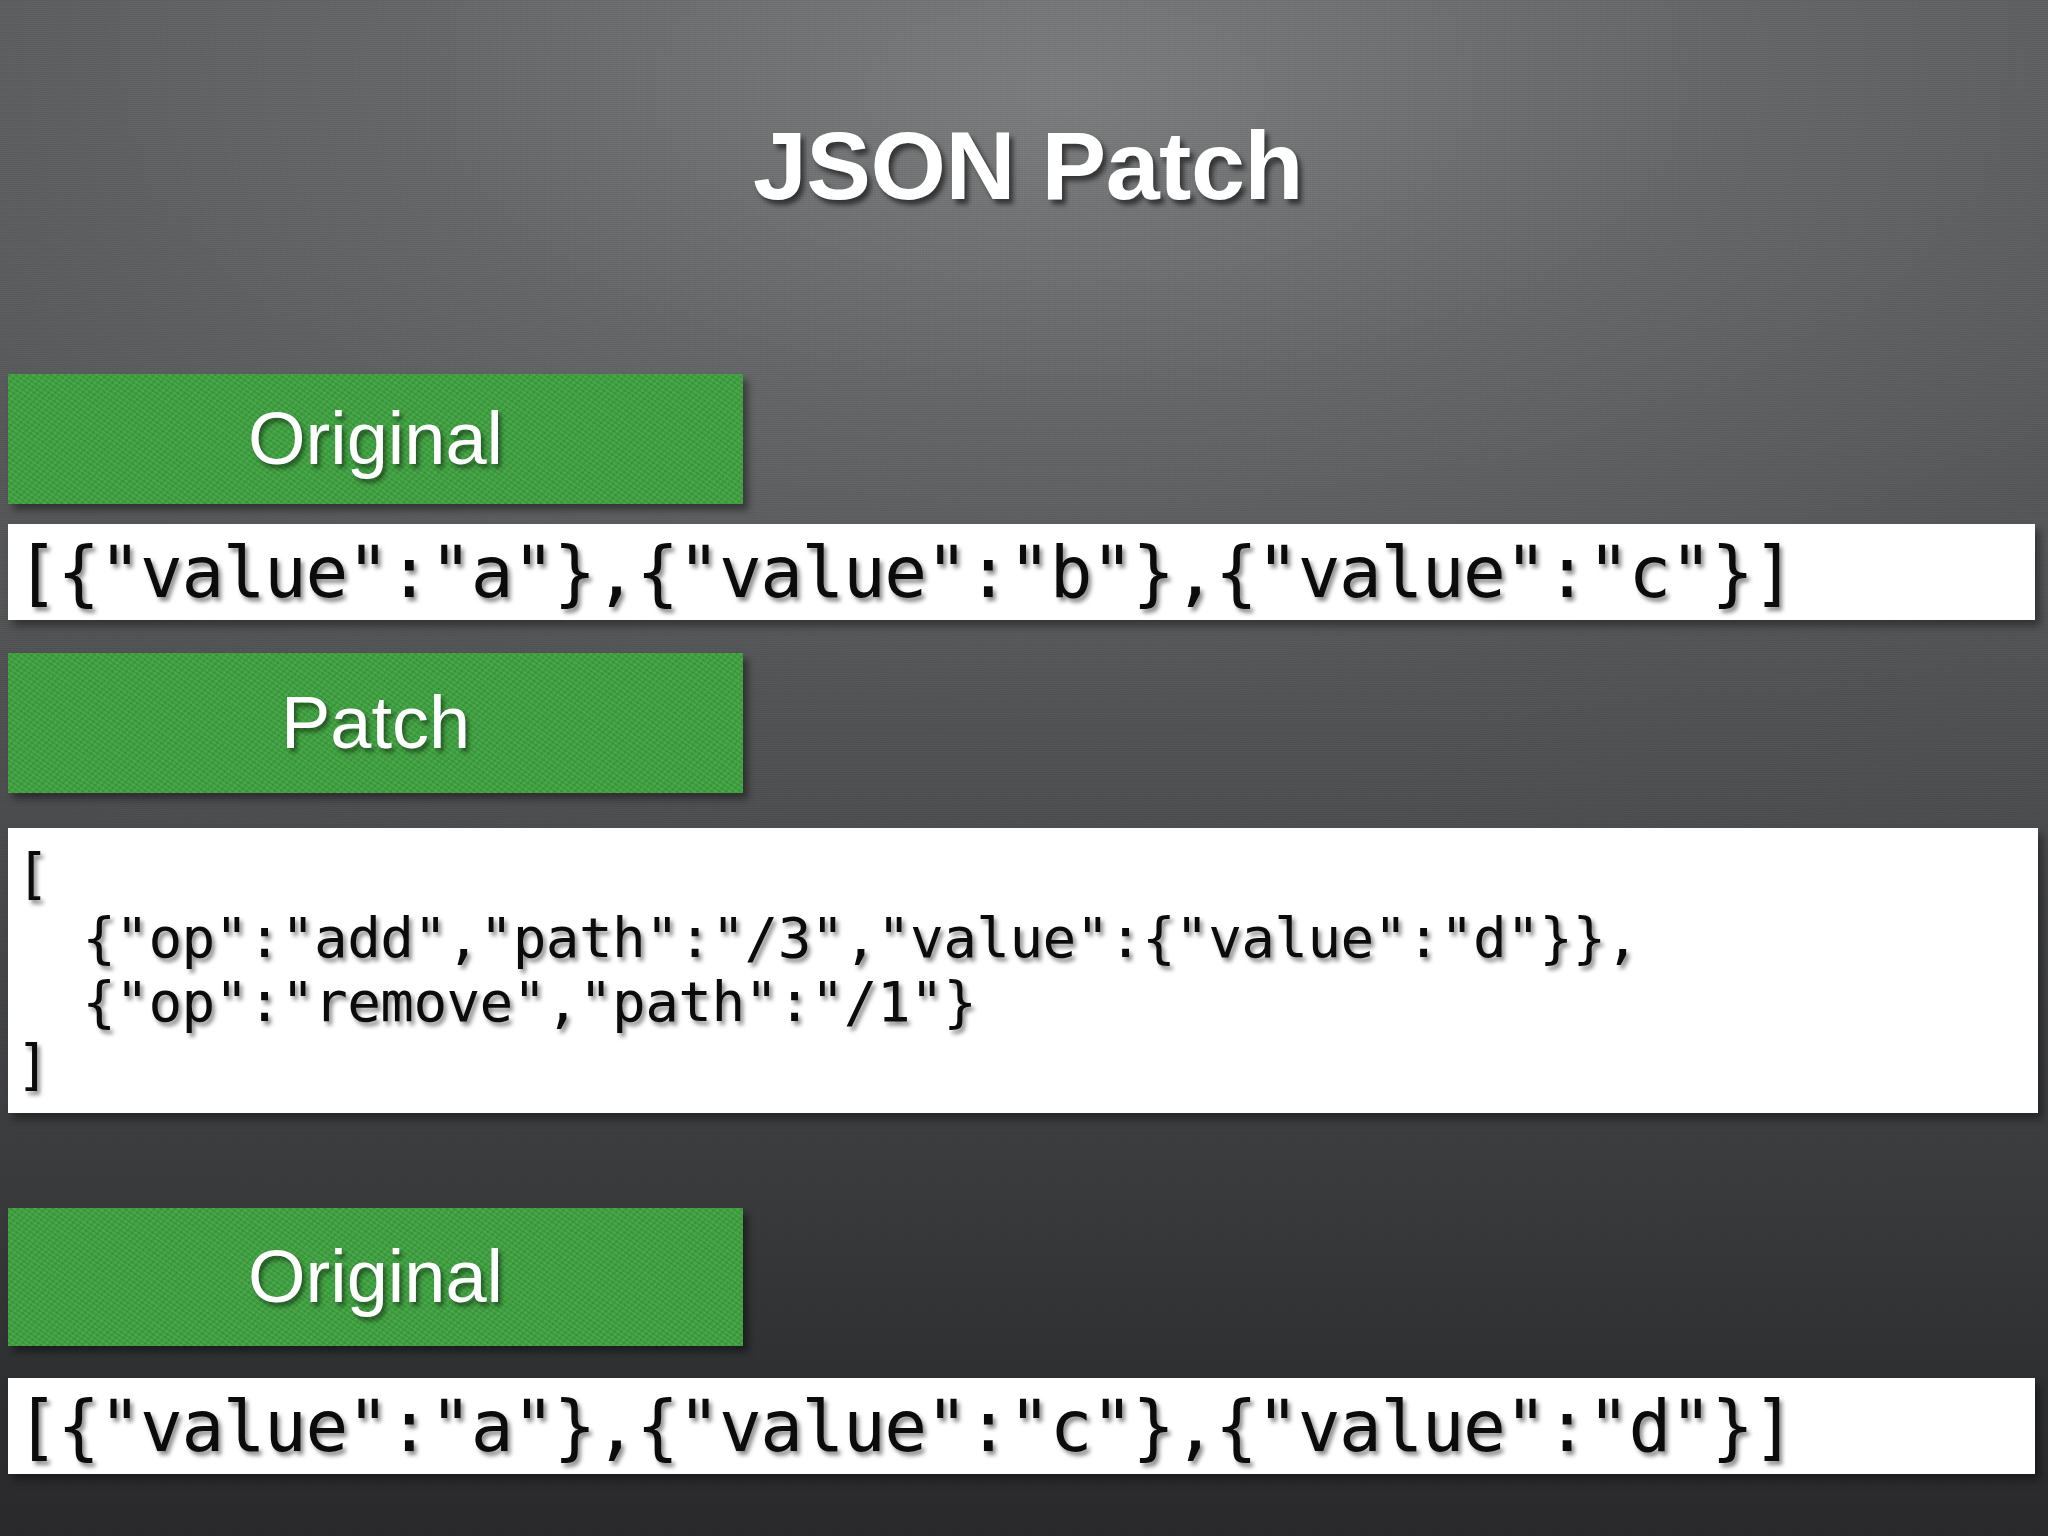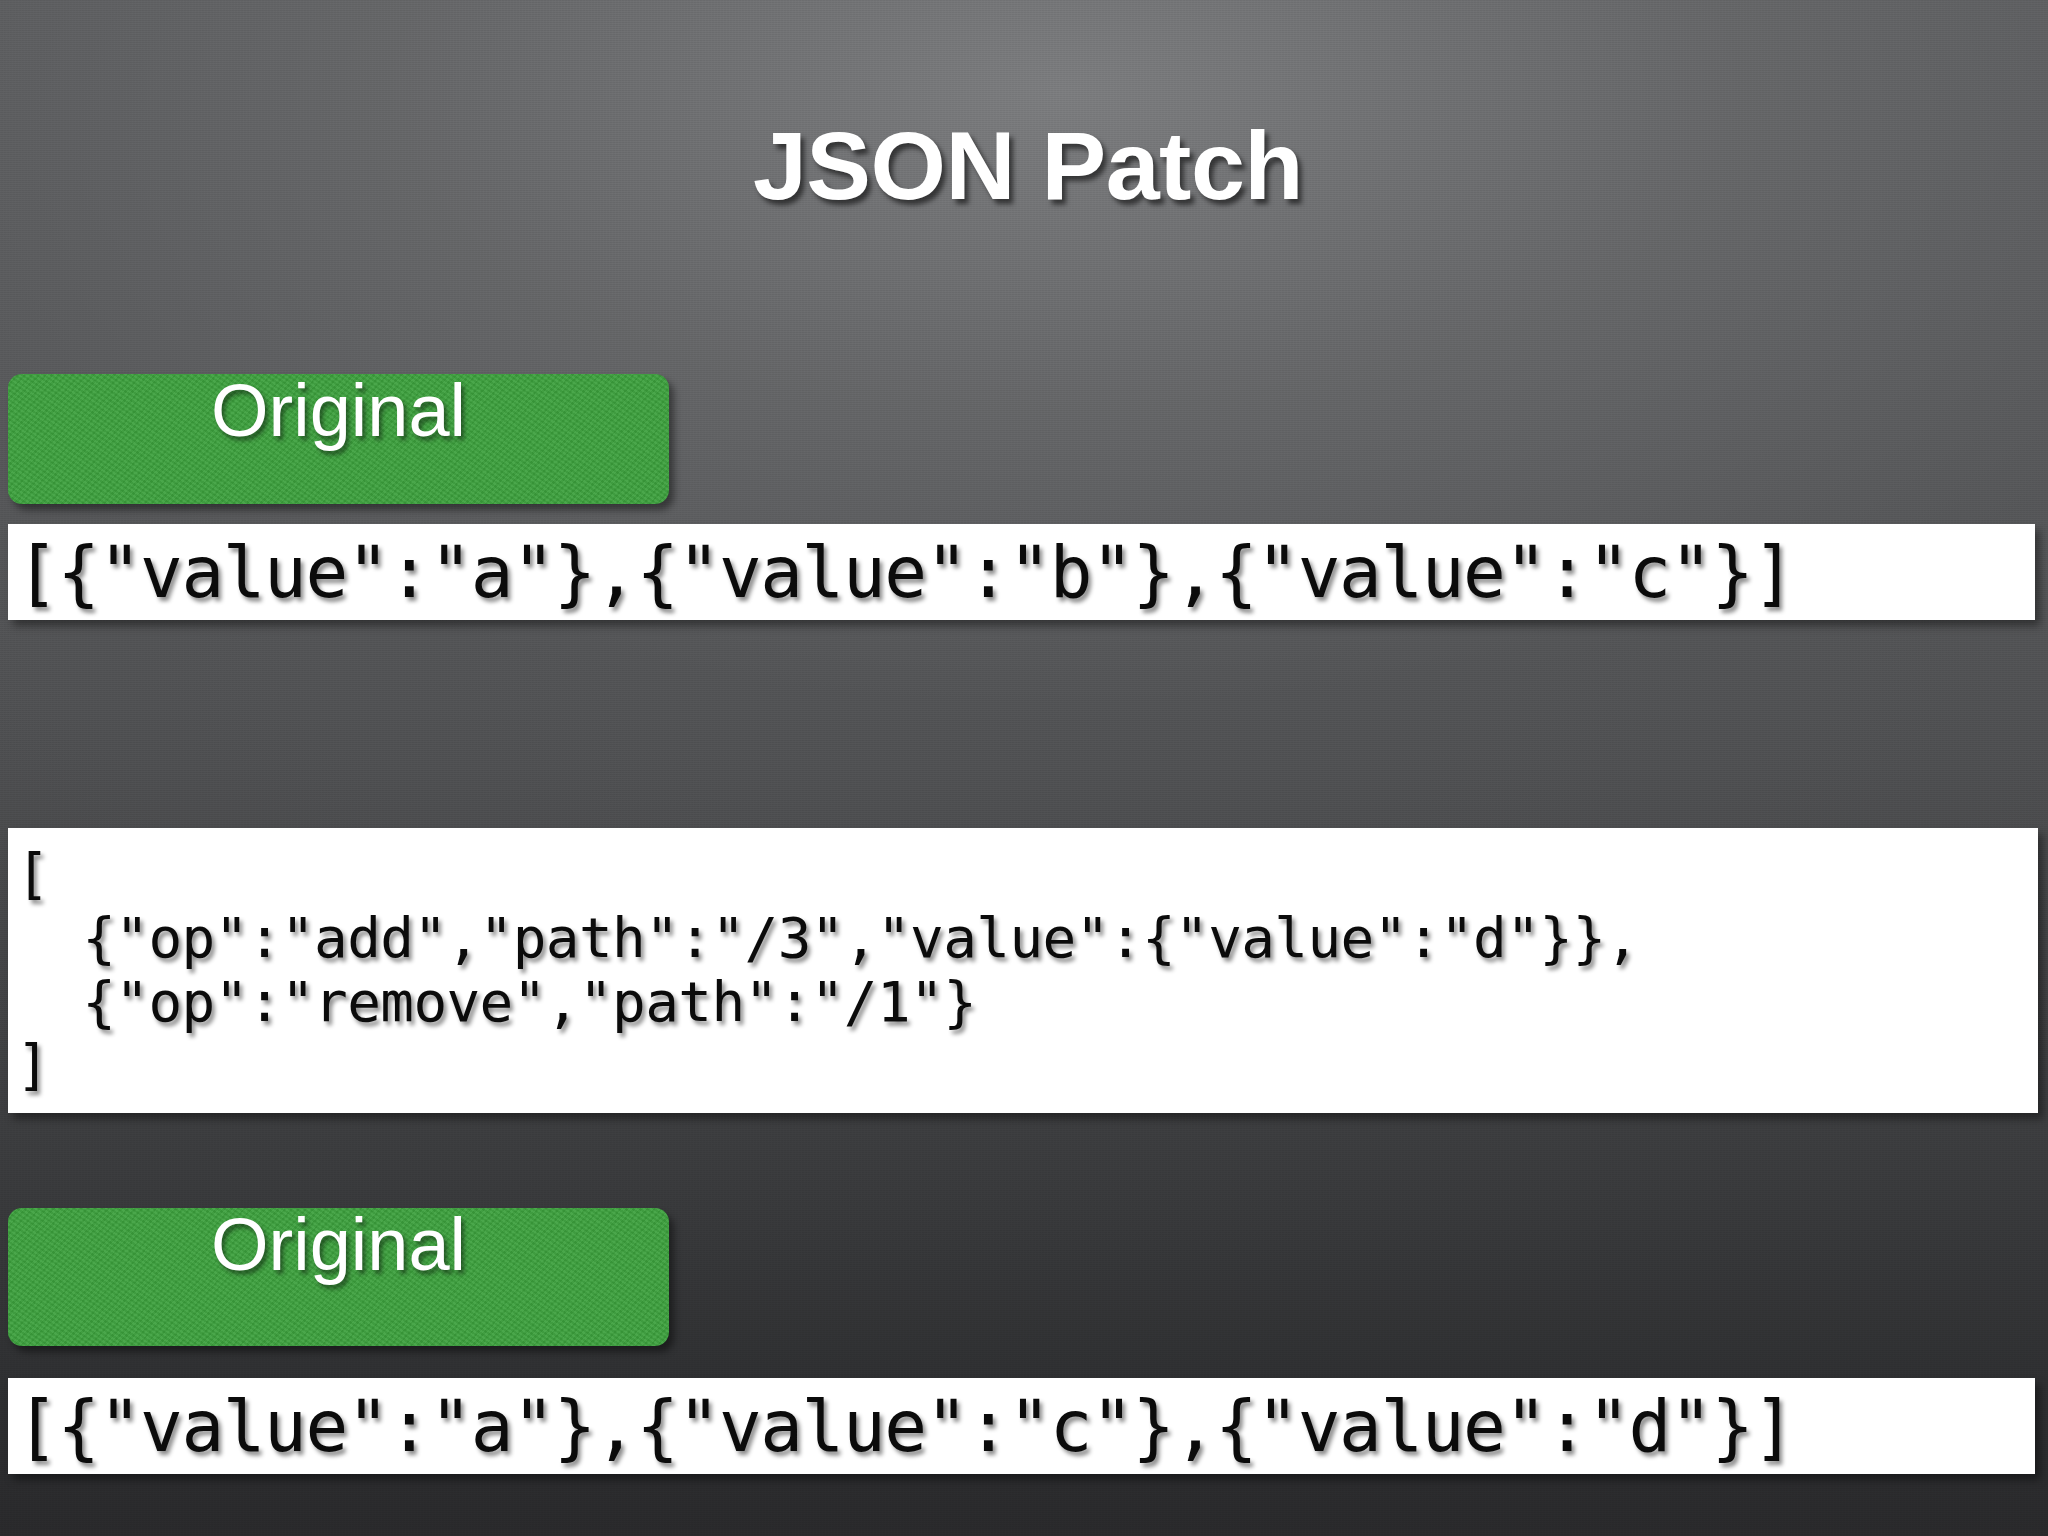--- a/index.html
+++ b/index.html
@@ -61,30 +61,29 @@
     color: #ffffff;
     letter-spacing: -0.5px;
     text-shadow: 4px 5px 5px rgba(0,0,0,0.55);
     white-space: nowrap;
   }
 
   
   .label-band {
     position: absolute;
     left: 8px;
-    width: 661px;
+    width: 735px;
     background-color: #3ba03c;
     background-image:
       repeating-linear-gradient(34deg, rgba(255,255,255,0.045) 0 2px, rgba(0,0,0,0.045) 2px 4px),
       repeating-linear-gradient(-47deg, rgba(255,255,255,0.035) 0 3px, rgba(0,0,0,0.04) 3px 5px);
     box-shadow: 5px 6px 7px rgba(0,0,0,0.42);
     display: flex;
-    align-items: flex-start;
+    align-items: center;
     justify-content: center;
-    border-radius: 14px;
   }
   .label-band .label-text {
     color: #ffffff;
     font-size: 74px;
     font-weight: normal;
     line-height: 1;
     text-shadow: 3px 4px 4px rgba(0,0,0,0.45);
     white-space: nowrap;
   }
 
@@ -149,20 +148,23 @@
   <div class="title">JSON Patch</div>
 
   <div class="label-band" id="band-original">
     <span class="label-text">Original</span>
   </div>
 
   <div class="code-panel panel-single" id="panel-original">
     <div class="code-line">[{"value":"a"},{"value":"b"},{"value":"c"}]</div>
   </div>
 
+  <div class="label-band" id="band-patch">
+    <span class="label-text">Patch</span>
+  </div>
 
   <div class="code-panel panel-multi" id="panel-patch">
     <div class="code-line">[</div>
     <div class="code-line">  {"op":"add","path":"/3","value":{"value":"d"}},</div>
     <div class="code-line">  {"op":"remove","path":"/1"}</div>
     <div class="code-line">]</div>
   </div>
 
   <div class="label-band" id="band-modified">
     <span class="label-text">Original</span>

